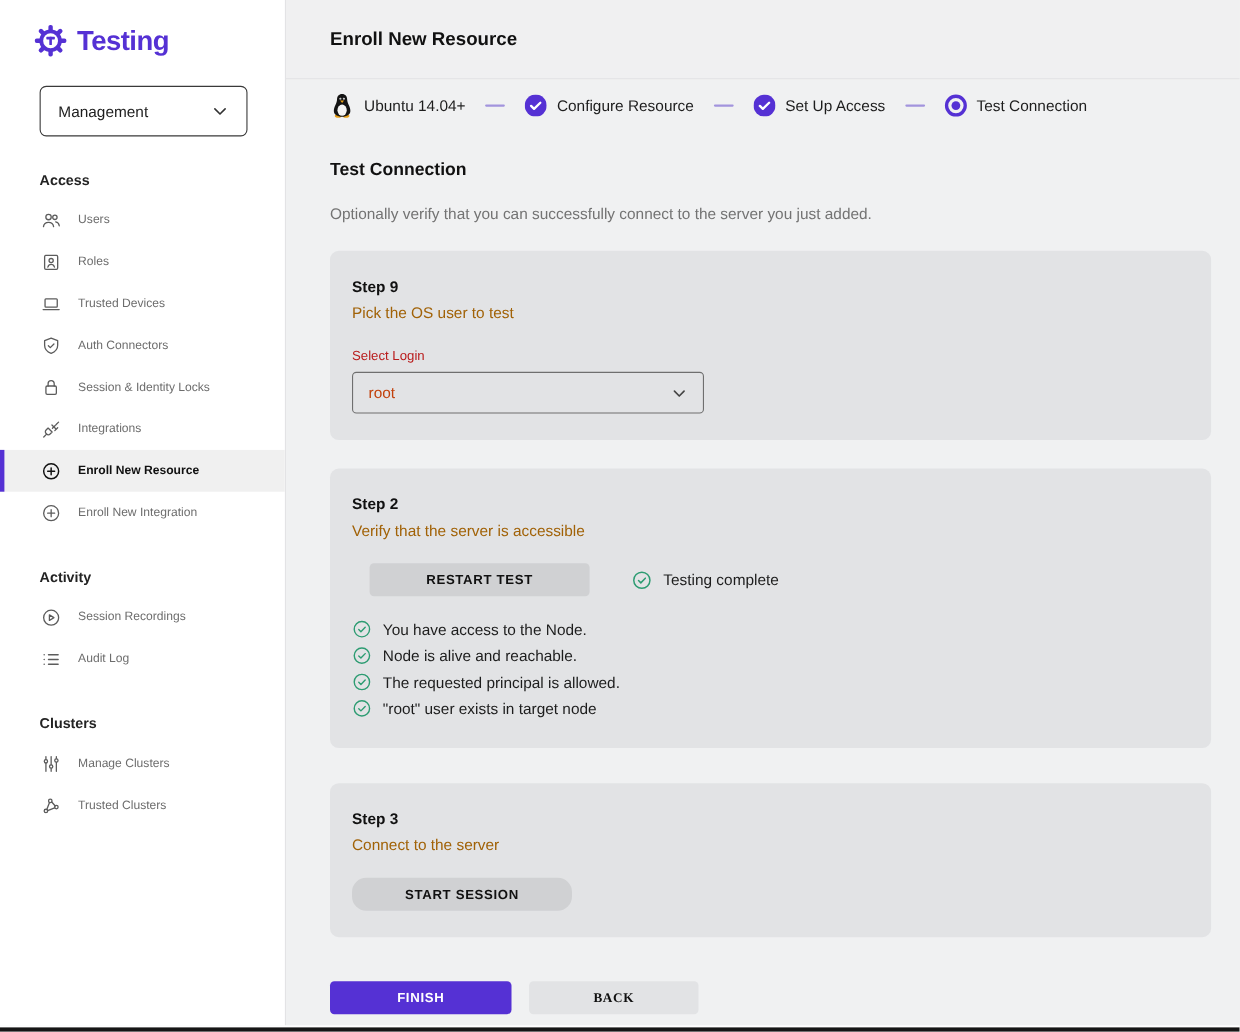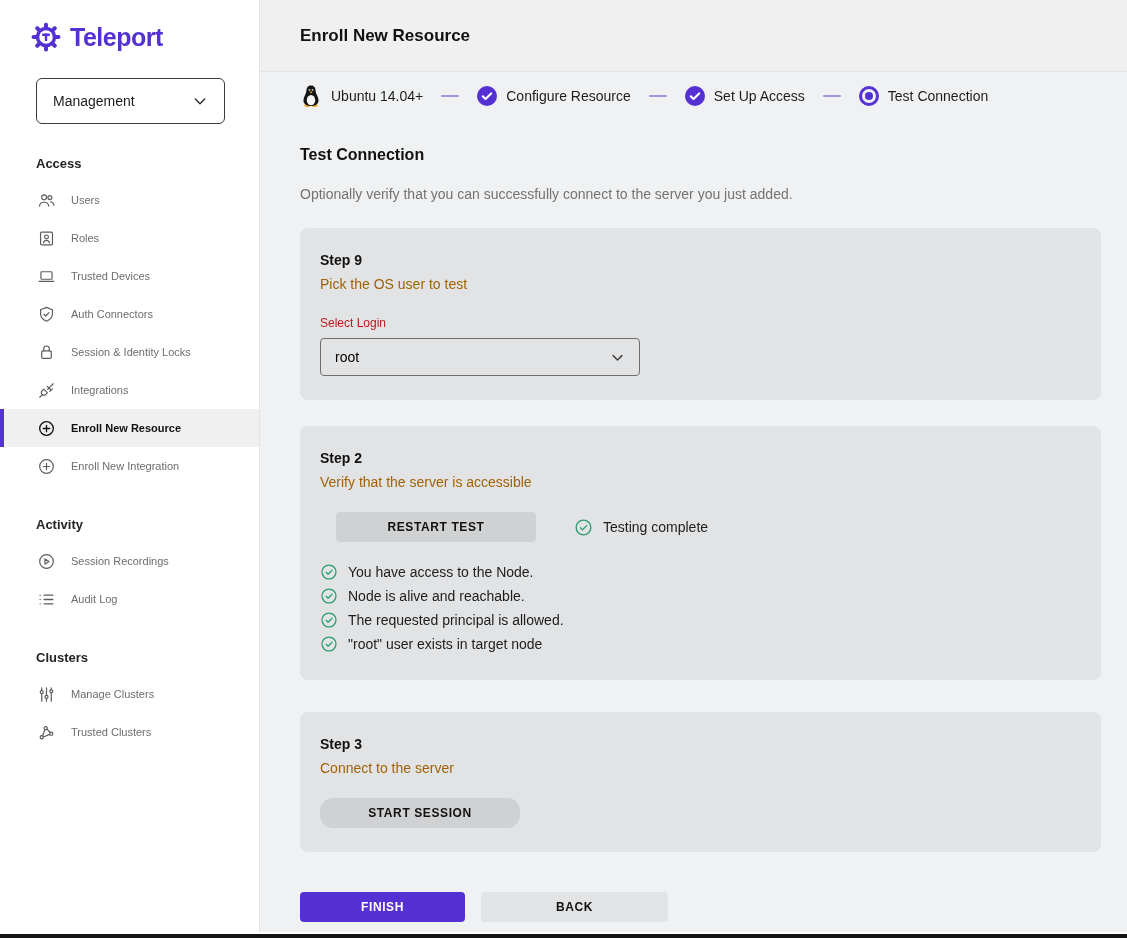--- a/index.html
+++ b/index.html
@@ -72,31 +72,31 @@
     padding:24px 24px 24px 20px; margin-top:26px;
   }
   .card .card-title { font-size:14px; font-weight:bold; color:#111; }
   .card .card-desc { font-size:14px; margin-top:8px; color:#a16207; }
 
   .field-label { font-size:12px; color:#b91c1c; margin-top:24px; }
   .login-select {
     margin-top:8px; width:320px; height:38px;
     border:1px solid #6f6f6f; border-radius:4px;
     display:flex; align-items:center; justify-content:space-between;
-    padding:0 14px; font-size:14px; color:#000000; cursor:pointer;
+    padding:0 14px; font-size:14px; color:#c2410c; cursor:pointer;
   }
 
   .btn {
     display:inline-flex; align-items:center; justify-content:center;
     border:none; border-radius:4px; font-family:"Liberation Sans", sans-serif;
     font-size:12px; font-weight:bold; letter-spacing:0.6px; cursor:pointer;
   }
   .btn-gray  { width:200px; height:30px; background:#d0d1d3; color:#111; }
   .btn-primary { width:165px; height:30px; background:#5531d4; color:#fff; }
-  .btn-light { width:187px; height:30px; background:#e2e3e5; color:#111; }
+  .btn-light { width:154px; height:30px; background:#e2e3e5; color:#111;font-family:Liberation Serif, serif; }
 
   .test-row { display:flex; align-items:center; margin-top:22px; gap:38px;padding-left:16px; }
   .status { display:flex; align-items:center; gap:10px; font-size:14px; color:#1d1d1d; }
 
   .checks { margin-top:18px; }
   .check-row { display:flex; align-items:center; gap:10px; font-size:14px; color:#1d1d1d; height:24px; }
 
   .footer-actions { display:flex; gap:16px; margin-top:40px; }
 
   .window-bottom { height:6px; background:#ffffff; border-bottom:4px solid #161616; }
@@ -125,21 +125,21 @@
             </g>
             <circle cx="12" cy="12" r="8.2"></circle>
           </g>
           <circle cx="12" cy="12" r="5.4" fill="#ffffff"></circle>
           <g fill="#5531d4">
             <rect x="8.9" y="9.2" width="6.2" height="1.9" rx="0.5"></rect>
             <rect x="11.05" y="9.2" width="1.9" height="6" rx="0.5"></rect>
           </g>
         </svg>
       </span>
-      <span class="logo-text">Teleport</span>
+      <span class="logo-text">Testing</span>
     </div>
 
     <div class="workspace-select">
       <span>Management</span>
       <span>
         <svg width="16" height="16" viewBox="0 0 24 24" fill="none" stroke="#333" stroke-width="2.2" stroke-linecap="round" stroke-linejoin="round">
             <path d="M5 9l7 7 7-7"></path>
           </svg>
       </span>
     </div>

